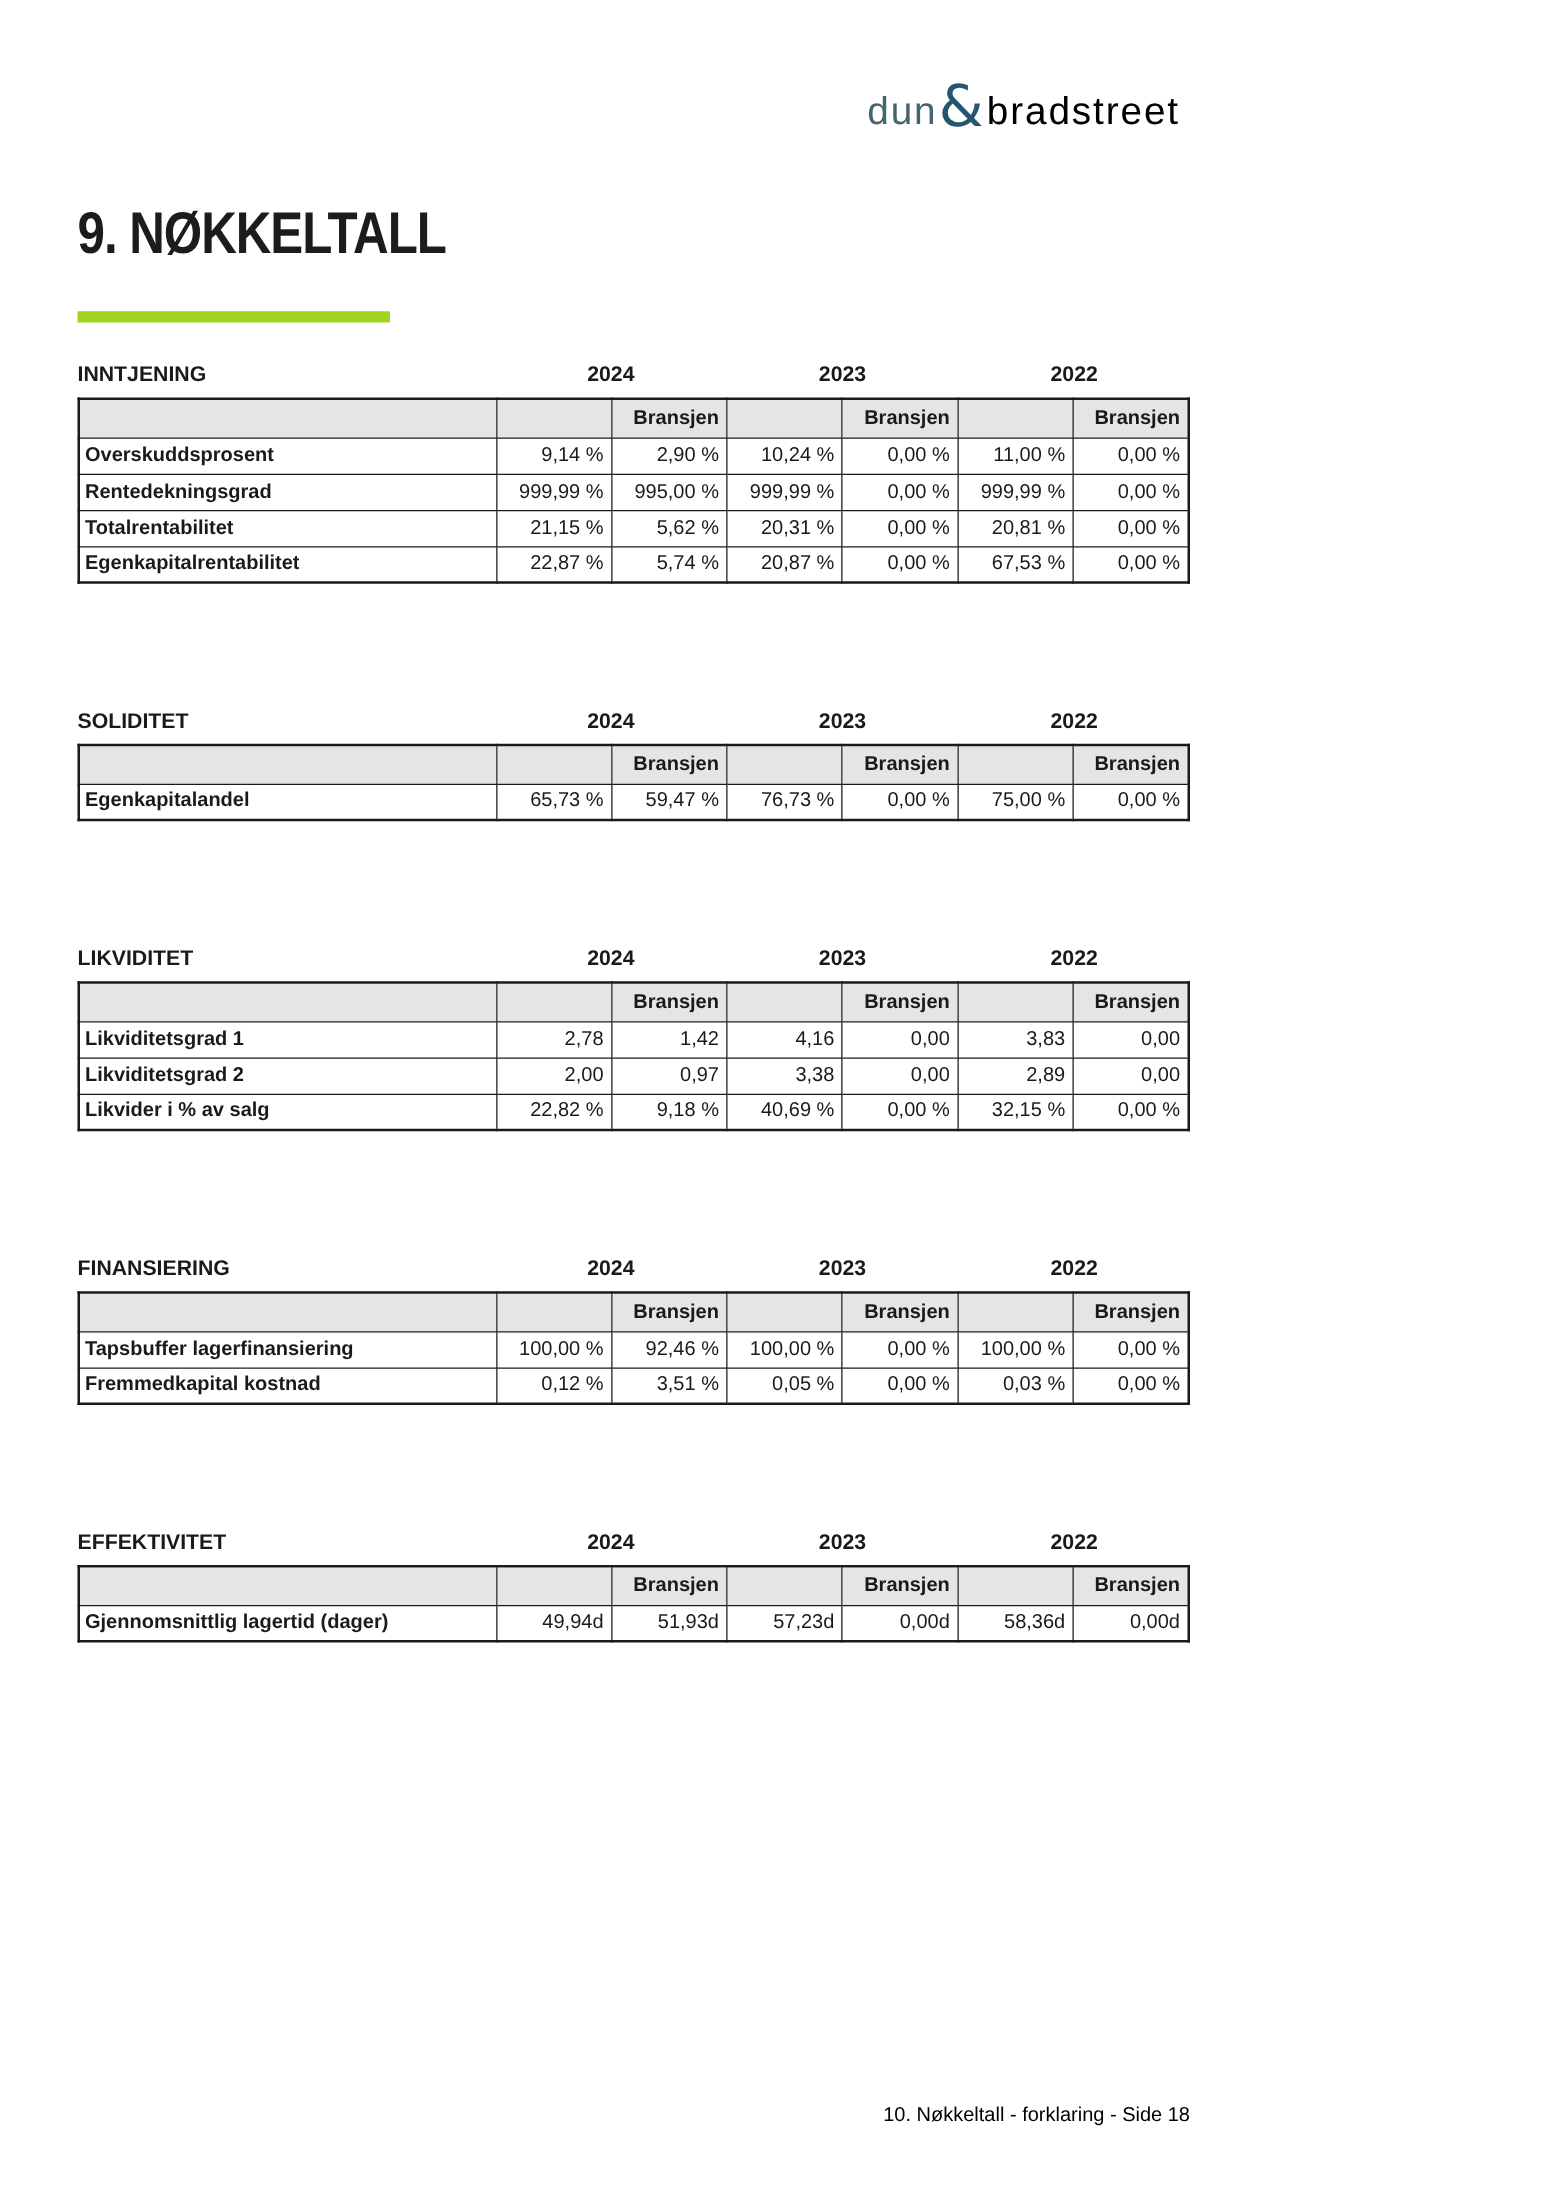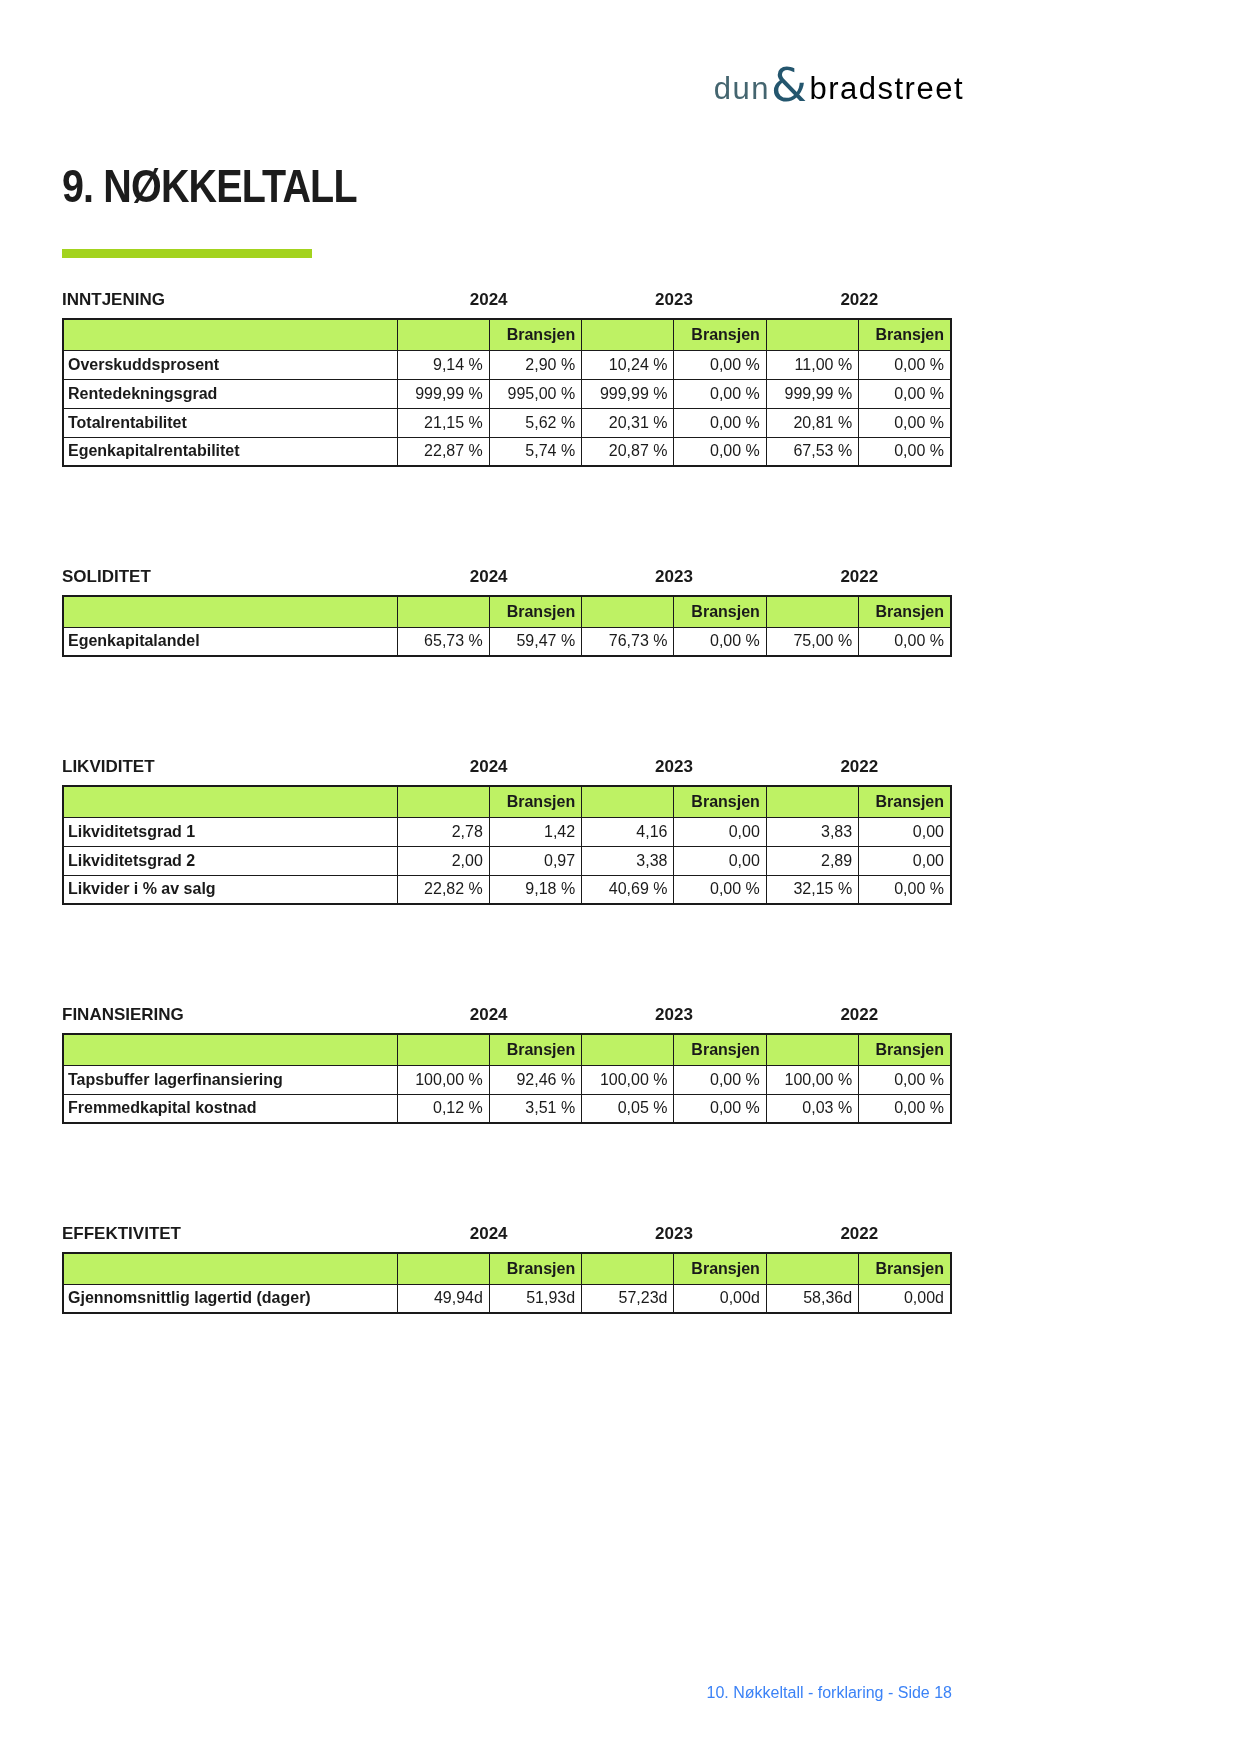--- a/index.html
+++ b/index.html
@@ -8,21 +8,21 @@
     width: 1241px; height: 1754px;
     background: #ffffff;
     font-family: "Liberation Sans", sans-serif;
     color: #1a1a1a;
     position: relative;
     overflow: hidden;
   }
 
   
   .logo {
-    position: absolute; top: 68px; right: 277px;
+    position: absolute; top: 68px; right: 297px;
     display: flex; align-items: center;
     font-size: 31px; letter-spacing: 1.5px; font-weight: 400;
     line-height: 1;
   }
   .logo-dun { color: #44656f; }
   .logo-amp {
     color: #24566e; font-size: 46px; font-weight: 400;
     margin: -6px 1px 0 1px; font-family: "DejaVu Sans", sans-serif;
   }
   .logo-brad { color: #000000; }
@@ -59,32 +59,32 @@
     border: 2px solid #1a1a1a;
     font-size: 16px; color: #1a1a1a;
   }
   table.kft td {
     border: 1px solid #1a1a1a;
     height: 29px;
     padding: 2px 6px;
     overflow: hidden; white-space: nowrap;
   }
   table.kft thead td {
-    background: #bef264;
+    background: #e5e5e5;
     font-weight: bold;
     text-align: right;
     height: 31px;
   }
   table.kft td.label { text-align: left; padding-left: 4px; font-weight: bold; }
   table.kft td.val { text-align: right; }
 
   
   .footer {
     position: absolute; top: 1684px; right: 289px;
-    font-size: 16px; color: #3b82f6;
+    font-size: 16px; color: #000000;
   }
 </style>
 </head>
 <body>
 
 <div class="page">
 
   <div class="logo">
     <span class="logo-dun">dun</span>
     <span class="logo-amp">&amp;</span>

